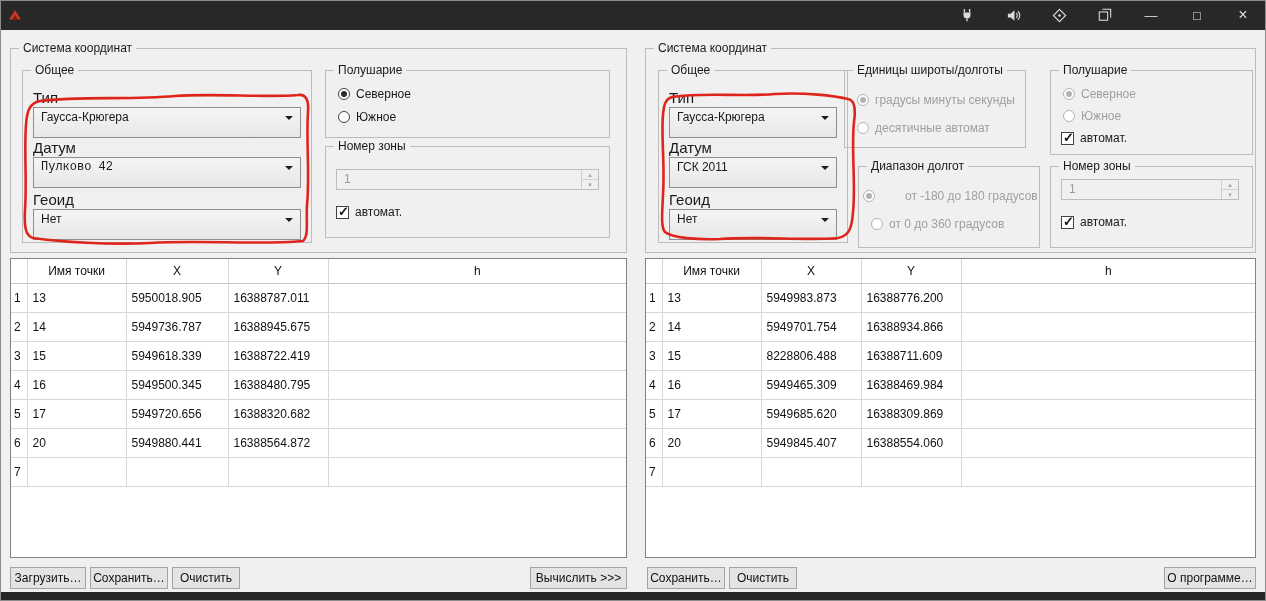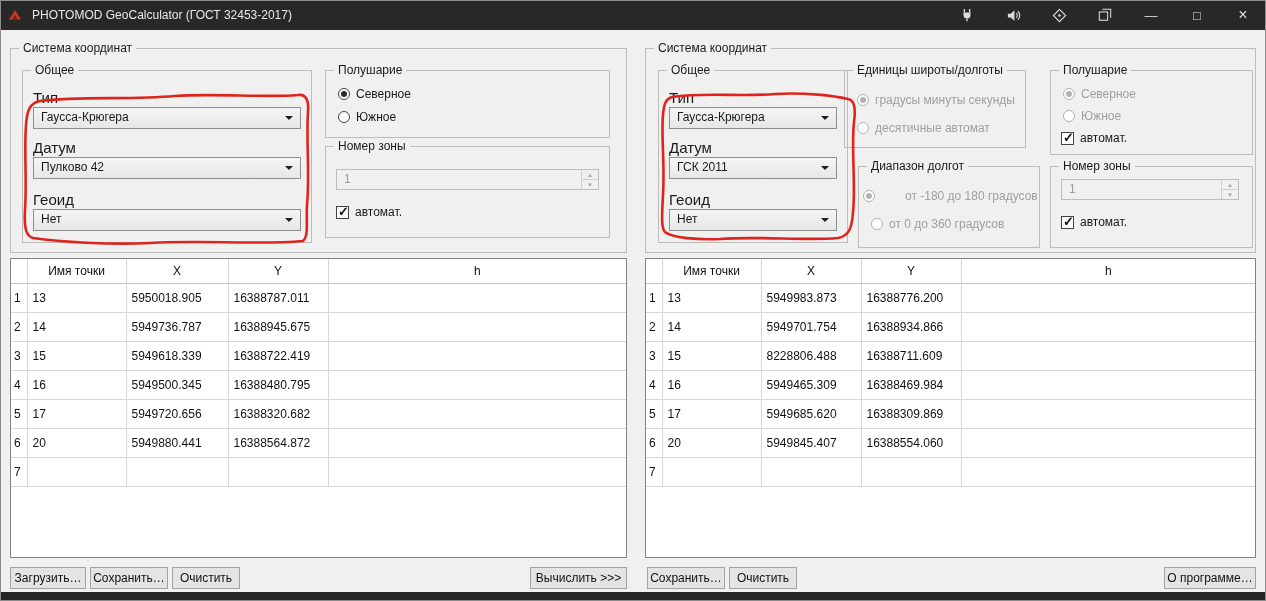--- a/index.html
+++ b/index.html
@@ -16,21 +16,21 @@
   .tb-right { margin-left:auto; display:flex; height:100%; }
   .tb-btn { width:46px; height:100%; display:flex; align-items:center; justify-content:center;
     color:#dcdcdc; font-size:13px; cursor:default; }
   .tb-btn svg { display:block; }
   
   .gb { position:absolute; border:1px solid #bcbcbc; }
   .gb-title { position:absolute; top:-8px; left:8px; background:#f0f0f0; padding:0 4px;
     font-size:12px; line-height:15px; white-space:nowrap; }
   .lbl { position:absolute; font-size:15px; white-space:nowrap; }
   
-  .combo { position:absolute; height:22px; border:1px solid #8f8f8f;
+  .combo { position:absolute; height:31px; border:1px solid #8f8f8f;
     background:linear-gradient(#f5f5f5,#e7e7e7); }
   .combo-text { position:absolute; left:7px; top:2px; font-size:12px; line-height:15px; white-space:nowrap; }
   .combo-arrow { position:absolute; right:7px; top:8px; width:0; height:0;
     border-left:4px solid transparent; border-right:4px solid transparent; border-top:4px solid #1e1e1e; }
   
   .spin { position:absolute; height:21px; border:1px solid #bdbdbd; background:#f0f0f0; }
   .spin-text { position:absolute; left:7px; top:2px; font-size:12px; color:#9b9b9b; }
   .spin-btns { position:absolute; right:0; top:0; bottom:0; width:17px;
     border-left:1px solid #cfcfcf; display:flex; flex-direction:column; }
   .spin-btn { flex:1; display:flex; align-items:center; justify-content:center;
@@ -69,21 +69,20 @@
 </head>
 <body>
 
 <div class="titlebar">
   <span class="tb-logo">
     <svg width="16" height="16" viewBox="0 0 16 16">
       <path d="M2 12.5L8 3l6 9.5z" fill="#c23b2a"></path>
       <path d="M5.2 12.5L8 8l2.8 4.5z" fill="#7c1d12"></path>
     </svg>
   </span>
-  <span class="tb-title">PHOTOMOD GeoCalculator (ГОСТ 32453-2017)</span>
   <div class="tb-right">
     <span class="tb-btn">
       <svg width="14" height="14" viewBox="0 0 16 16">
         <path d="M5 1v4M11 1v4" stroke="#dcdcdc" stroke-width="1.5" fill="none"></path>
         <path d="M4 5h8v3a4 4 0 0 1-8 0z" fill="#dcdcdc"></path>
         <path d="M8 12v3" stroke="#dcdcdc" stroke-width="1.5" fill="none"></path>
       </svg>
     </span>
     <span class="tb-btn">
       <svg width="15" height="15" viewBox="0 0 16 16">
@@ -114,21 +113,21 @@
 </div>
 
 <div class="gb" style="left:22px; top:70px; width:290px; height:173px;">
   <span class="gb-title">Общее</span>
   <span class="lbl" style="left:10px; top:18px;">Тип</span>
   <div class="combo" style="left:10px; top:36px; width:268px;">
     <span class="combo-text">Гаусса-Крюгера</span>
     <span class="combo-arrow"></span>
   </div>
   <span class="lbl" style="left:10px; top:68px;">Датум</span>
-  <div class="combo" style="left:10px; top:86px; width:268px;">
+  <div class="combo" style="left:10px; top:86px; width:268px;font-family:Liberation Mono, monospace;">
     <span class="combo-text">Пулково 42</span>
     <span class="combo-arrow"></span>
   </div>
   <span class="lbl" style="left:10px; top:120px;">Геоид</span>
   <div class="combo" style="left:10px; top:138px; width:268px;">
     <span class="combo-text">Нет</span>
     <span class="combo-arrow"></span>
   </div>
 </div>
 

